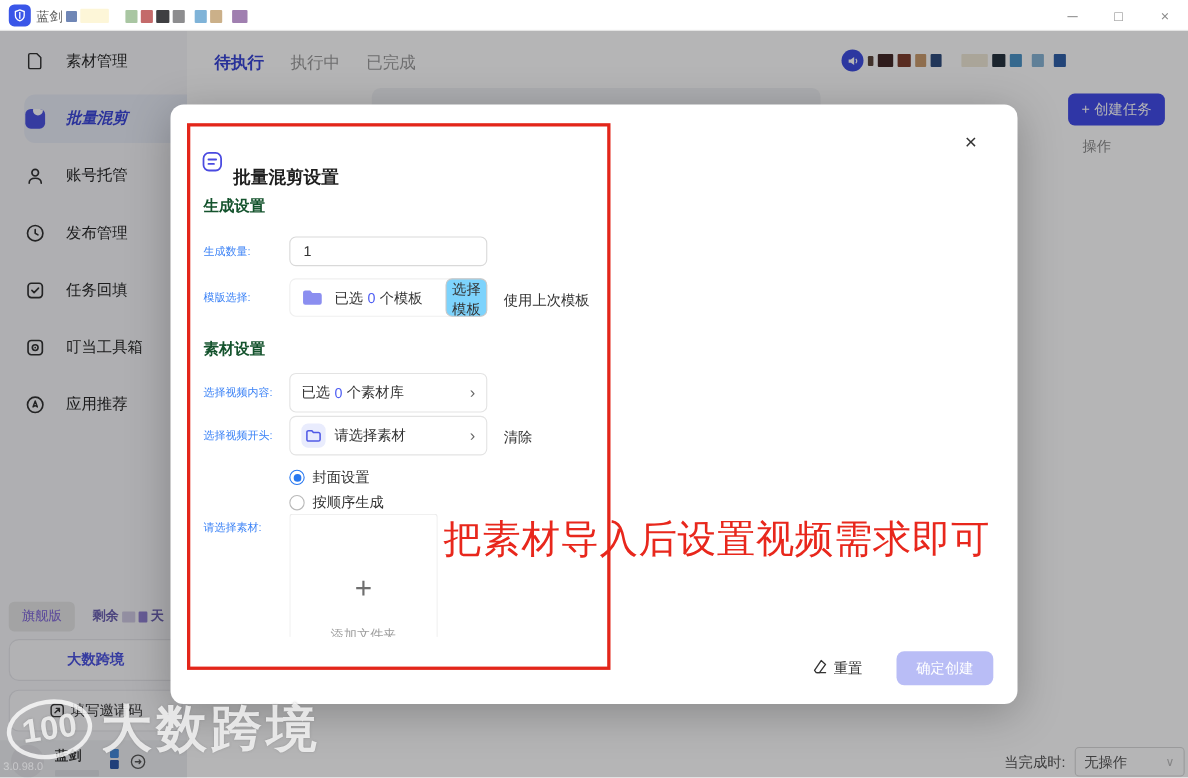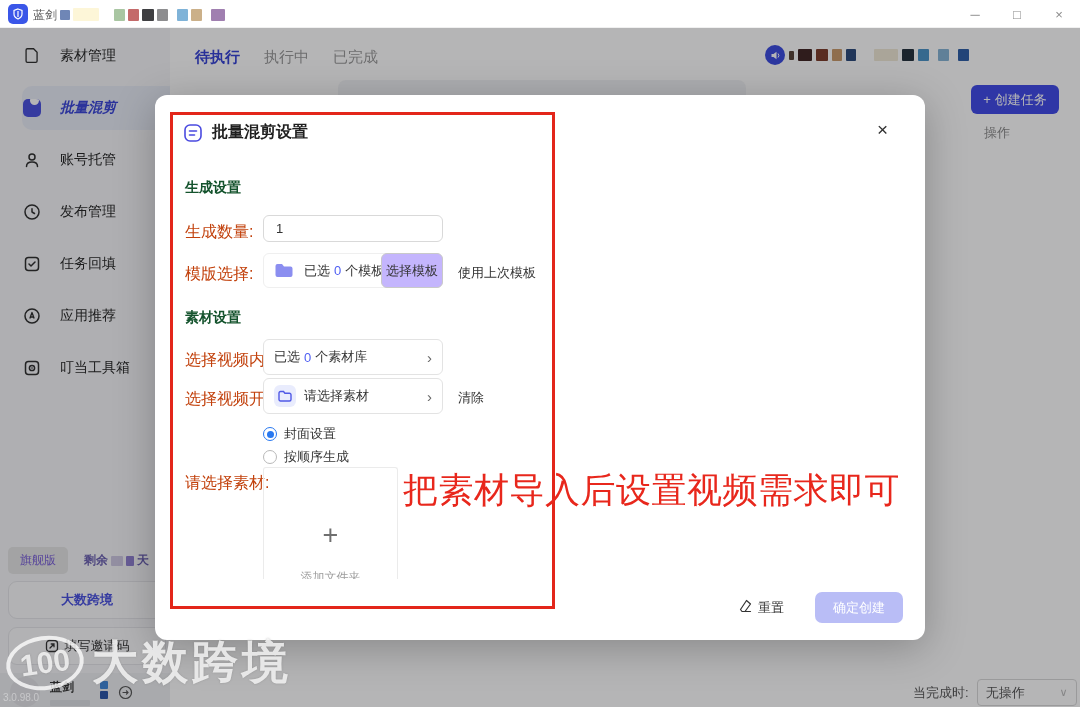--- a/index.html
+++ b/index.html
@@ -53,27 +53,27 @@
   .wd-select { width:100px; height:27px; border:1px solid #d9d9d9; border-radius:4px; background:#fff; display:flex; align-items:center; justify-content:space-between; padding:0 8px; cursor:pointer; }
   .wd-chev { color:#bbb; font-size:11px; }
 
   
   .overlay { position:absolute; left:0; top:28px; width:1080px; height:679px; background:rgba(10,10,12,0.30); z-index:60; }
 
   
   .modal { position:absolute; left:155px; top:95px; width:770px; height:545px; background:#fff; border-radius:12px; box-shadow:0 8px 40px rgba(0,0,0,0.25); z-index:70; }
   .red-rect { position:absolute; left:15px; top:17px; width:385px; height:497px; border:3px solid #e3261a; z-index:5; pointer-events:none; }
   .m-header { position:absolute; left:28px; top:27px; display:flex; align-items:center; gap:9px; }
-  .m-title { font-size:16px; font-weight:bold; color:#1f1f1f; }
+  .m-title { font-size:16px; font-weight:bold; color:#1f1f1f;margin-top:29px; }
   .m-close { position:absolute; left:722px; top:24px; font-size:19px; color:#333; cursor:pointer; }
   .sec-h { position:absolute; left:30px; font-size:14px; font-weight:bold; color:#14532d; }
-  .f-label { position:absolute; left:30px; font-size:16px; color:#c2410c; }
+  .f-label { position:absolute; left:30px; font-size:10px; color:#3b82f6; }
   .qty-input { position:absolute; left:108px; top:120px; width:180px; height:27px; border:1px solid #d9d9d9; border-radius:6px; font-size:13px; color:#333; padding:0 12px; font-family:inherit; }
   .tpl-box { position:absolute; left:108px; top:158px; width:180px; height:35px; border:1px solid #efefef; border-radius:6px; background:#fff; display:flex; align-items:center; padding-left:10px; font-size:13px; color:#333; }
-  .tpl-btn { position:absolute; right:-1px; top:-1px; width:62px; height:35px; background:#c4b5fd; border:1px solid #c9c9c9; border-radius:6px; font-size:13px; color:#333; cursor:pointer; font-family:inherit; }
+  .tpl-btn { position:absolute; right:-1px; top:-1px; width:38px; height:35px; background:#7dd3fc; border:1px solid #c9c9c9; border-radius:6px; font-size:13px; color:#333; cursor:pointer; font-family:inherit; }
   .use-last { position:absolute; left:303px; top:169px; font-size:13px; color:#333; cursor:pointer; }
   .sel { position:absolute; left:108px; width:180px; height:36px; border:1px solid #e3e3e3; border-radius:6px; background:#fff; display:flex; align-items:center; padding:0 10px; font-size:13px; color:#333; cursor:pointer; }
   .sel .chev { margin-left:auto; color:#666; font-size:15px; }
   .num-accent { color:#4e5ef3; margin:0 4px; }
   .folder-badge { width:22px; height:22px; border-radius:6px; background:#e9ecfd; display:flex; align-items:center; justify-content:center; margin-right:8px; }
   .clear-link { position:absolute; left:303px; top:294px; font-size:13px; color:#333; cursor:pointer; }
   .radio-row { position:absolute; left:108px; display:flex; align-items:center; gap:7px; font-size:13px; color:#333; cursor:pointer; }
   .radio { width:14px; height:14px; border-radius:50%; border:1.5px solid #b9b9b9; background:#fff; }
   .radio.checked { border-color:#2878f0; display:flex; align-items:center; justify-content:center; }
   .radio.checked::after { content:""; width:7px; height:7px; border-radius:50%; background:#2878f0; }
@@ -171,35 +171,35 @@
             <svg width="18" height="18" viewBox="0 0 18 18">
                 <rect x="2.5" y="2.5" width="13" height="13" rx="3" fill="none" stroke="currentColor" stroke-width="1.5"></rect>
                 <path d="M6 9 l2 2 l4 -4" fill="none" stroke="currentColor" stroke-width="1.5" stroke-linecap="round" stroke-linejoin="round"></path>
               </svg>
           </span>
           <span>任务回填</span>
         </div>
         <div class="side-item">
           <span class="ic">
             <svg width="18" height="18" viewBox="0 0 18 18">
-                <circle cx="9" cy="9" r="7" fill="none" stroke="currentColor" stroke-width="1.5"></circle>
-                <path d="M9 5.5 L11 11 L9 9.8 L7 11 Z" fill="none" stroke="currentColor" stroke-width="1.3" stroke-linejoin="round"></path>
-              </svg>
-          </span>
-          <span>应用推荐</span>
-        </div>
-        <div class="side-item">
-          <span class="ic">
-            <svg width="18" height="18" viewBox="0 0 18 18">
                 <rect x="2.5" y="2.5" width="13" height="13" rx="3" fill="none" stroke="currentColor" stroke-width="1.5"></rect>
                 <circle cx="9" cy="9" r="2.6" fill="none" stroke="currentColor" stroke-width="1.5"></circle>
                 <circle cx="9" cy="9" r="0.8" fill="currentColor"></circle>
               </svg>
           </span>
           <span>叮当工具箱</span>
+        </div>
+        <div class="side-item">
+          <span class="ic">
+            <svg width="18" height="18" viewBox="0 0 18 18">
+                <circle cx="9" cy="9" r="7" fill="none" stroke="currentColor" stroke-width="1.5"></circle>
+                <path d="M9 5.5 L11 11 L9 9.8 L7 11 Z" fill="none" stroke="currentColor" stroke-width="1.3" stroke-linejoin="round"></path>
+              </svg>
+          </span>
+          <span>应用推荐</span>
         </div>
       </div>
 
       <div class="plan-row">
         <span class="plan-badge">旗舰版</span>
         <span class="remain">
           <span>剩余</span>
           <span class="cb" style="width:12px;height:10px;background:#cfc9e2"></span>
           <span class="cb" style="width:8px;height:10px;background:#8f7fd0"></span>
           <span>天</span>

